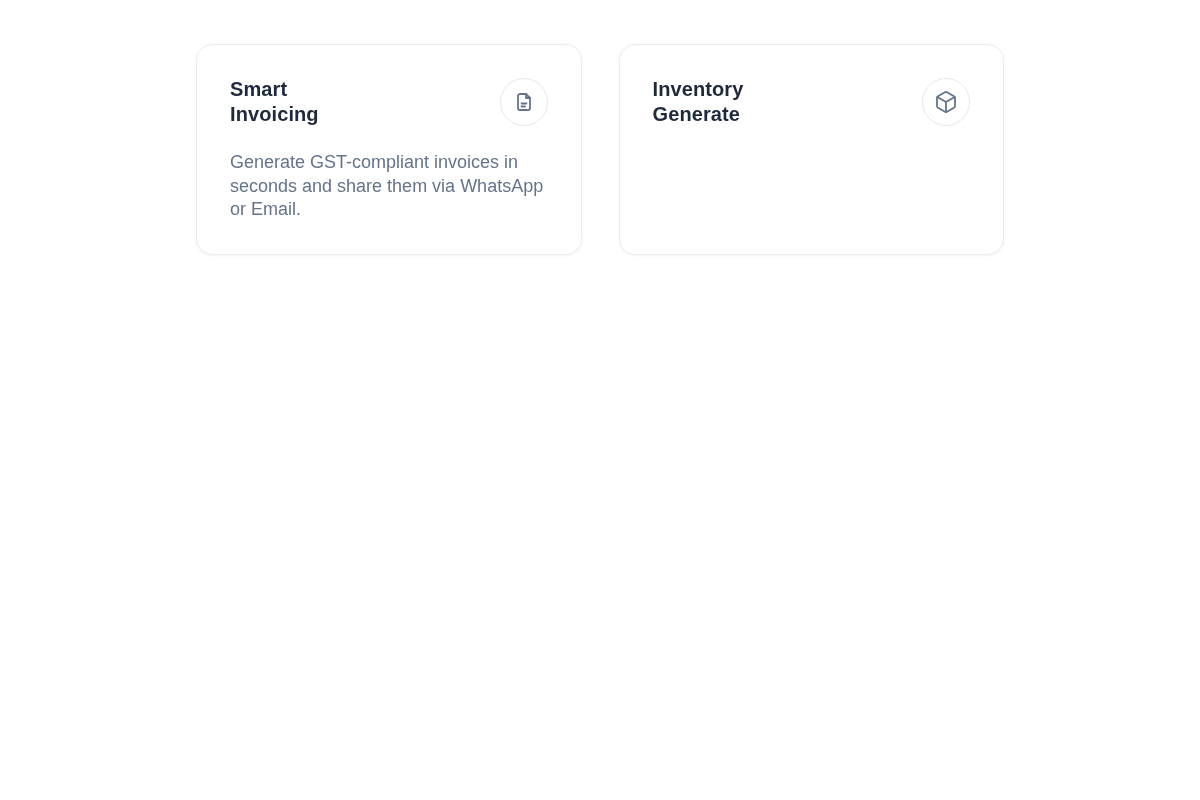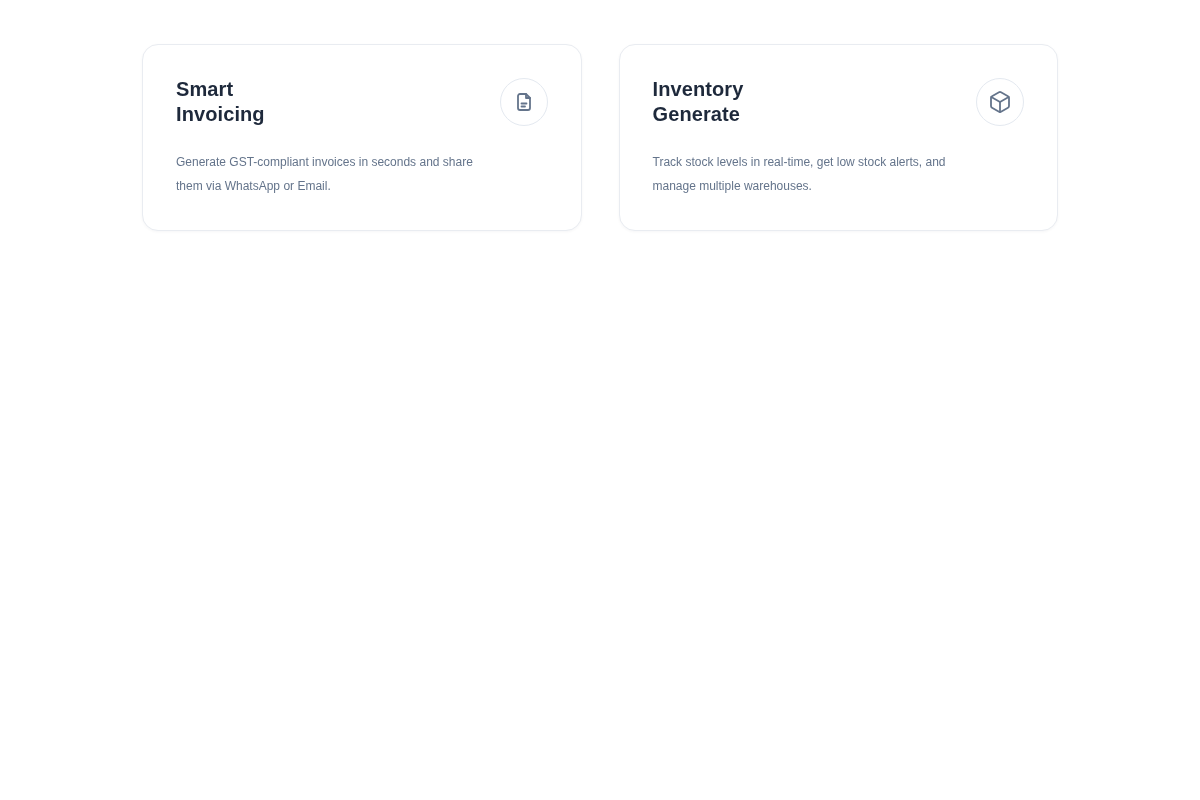--- a/index.html
+++ b/index.html
@@ -4,21 +4,21 @@
 <style>
   * { margin: 0; padding: 0; box-sizing: border-box; }
   html, body {
     width: 1200px;
     height: 800px;
     background: #ffffff;
     font-family: "Liberation Sans", sans-serif;
     overflow: hidden;
   }
   .cards-section {
-    width: 916px;
+    width: 808px;
     margin: 44px auto 0 auto;
     display: grid;
     grid-template-columns: 1fr 1fr;
     gap: 37px;
   }
   .card {
     background: #ffffff;
     border: 1px solid #e9ecf1;
     border-radius: 16px;
     padding: 32px 33px 32px 33px;
@@ -53,21 +53,21 @@
   }
   .icon-circle svg {
     display: block;
     stroke: #64748b;
     fill: none;
     stroke-width: 1.8;
     stroke-linecap: round;
     stroke-linejoin: round;
   }
   .card-desc {
-    font-size: 12px;
+    font-size: 18px;
     line-height: 23.5px;
     color: #64748b;
     max-width: 320px;
   }
 </style>
 </head>
 <body>
 
 <div class="cards-section">
 
@@ -92,16 +92,15 @@
       <div class="card-title">Inventory
 Generate</div>
       <div class="icon-circle">
         <svg width="24" height="24" viewBox="0 0 24 24" aria-hidden="true">
           <path d="M21 8a2 2 0 0 0-1-1.73l-7-4a2 2 0 0 0-2 0l-7 4A2 2 0 0 0 3 8v8a2 2 0 0 0 1 1.73l7 4a2 2 0 0 0 2 0l7-4A2 2 0 0 0 21 16Z"></path>
           <path d="M3.3 7l8.7 5 8.7-5"></path>
           <path d="M12 22V12"></path>
         </svg>
       </div>
     </div>
-    <div class="card-desc">Track stock levels in real-time, get low stock alerts, and manage multiple warehouses.</div>
   </div>
 
 </div>
 
 </body></html>

